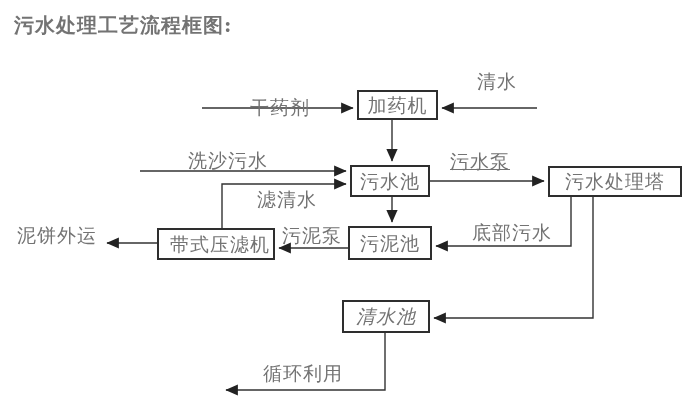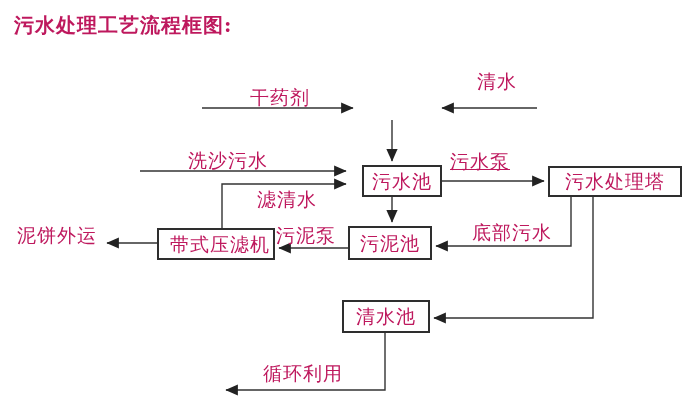--- a/index.html
+++ b/index.html
@@ -6,21 +6,21 @@
     margin: 0;
     padding: 0;
     background: #ffffff;
   }
   #canvas {
     position: relative;
     width: 700px;
     height: 420px;
     background: #ffffff;
     font-family: "DejaVu Serif", "Liberation Serif", serif;
-    color: #be185d;
+    color: #737373;
     overflow: hidden;
   }
   #page-title {
     position: absolute;
     left: 14px;
     top: 12px;
     font-size: 20px;
     font-weight: bold;
     letter-spacing: 1px;
     white-space: nowrap;
@@ -75,42 +75,43 @@
       <path d="M430 181 L544 181" marker-end="url(#ah)"></path>
       <path d="M392 197 L392 222" marker-end="url(#ah)"></path>
       <path d="M571 197 L571 246 L436 246" marker-end="url(#ah)"></path>
       <path d="M348 248 L279 248" marker-end="url(#ah)"></path>
       <path d="M157 243 L107 243" marker-end="url(#ah)"></path>
       <path d="M593 197 L593 318 L434 318" marker-end="url(#ah)"></path>
       <path d="M385 333 L385 390 L226 390" marker-end="url(#ah)"></path>
     </g>
   </svg>
 
+  <div class="node" style="left:357px; top:90px;  width:81px;  height:30px;">加药机</div>
 
-  <div class="node" style="left:350px; top:165px; width:80px;  height:32px;margin-left:12px;">污水池</div>
+  <div class="node" style="left:350px; top:165px; width:80px;  height:32px;">污水池</div>
 
   <div class="node" style="left:548px; top:166px; width:134px; height:31px;">污水处理塔</div>
 
   <div class="node" style="left:348px; top:226px; width:84px;  height:34px;">污泥池</div>
 
   <div class="node" style="left:157px; top:228px; width:118px; height:32px;padding-left:8px;">带式压滤机</div>
 
-  <div class="node" style="left:342px; top:300px; width:88px;  height:33px;">清水池</div>
+  <div class="node" style="left:342px; top:300px; width:88px;  height:33px;font-style:italic;">清水池</div>
 
-  <div class="lbl" style="left:250px; top:88px;">干药剂</div>
+  <div class="lbl" style="left:250px; top:98px;">干药剂</div>
 
   <div class="lbl" style="left:477px; top:72px;">清水</div>
 
   <div class="lbl" style="left:188px; top:151px;">洗沙污水</div>
 
   <div class="lbl" style="left:257px; top:190px;font-family:Liberation Serif, serif;">滤清水</div>
 
   <div class="lbl" style="left:450px; top:152px;text-decoration:underline;">污水泵</div>
 
   <div class="lbl" style="left:472px; top:223px;">底部污水</div>
 
-  <div class="lbl" style="left:276px; top:226px;">污泥泵</div>
+  <div class="lbl" style="left:282px; top:226px;">污泥泵</div>
 
   <div class="lbl" style="left:263px; top:364px;">循环利用</div>
 
   <div class="lbl" style="left:17px; top:226px;">泥饼外运</div>
 
 </div>
 
 </body></html>

